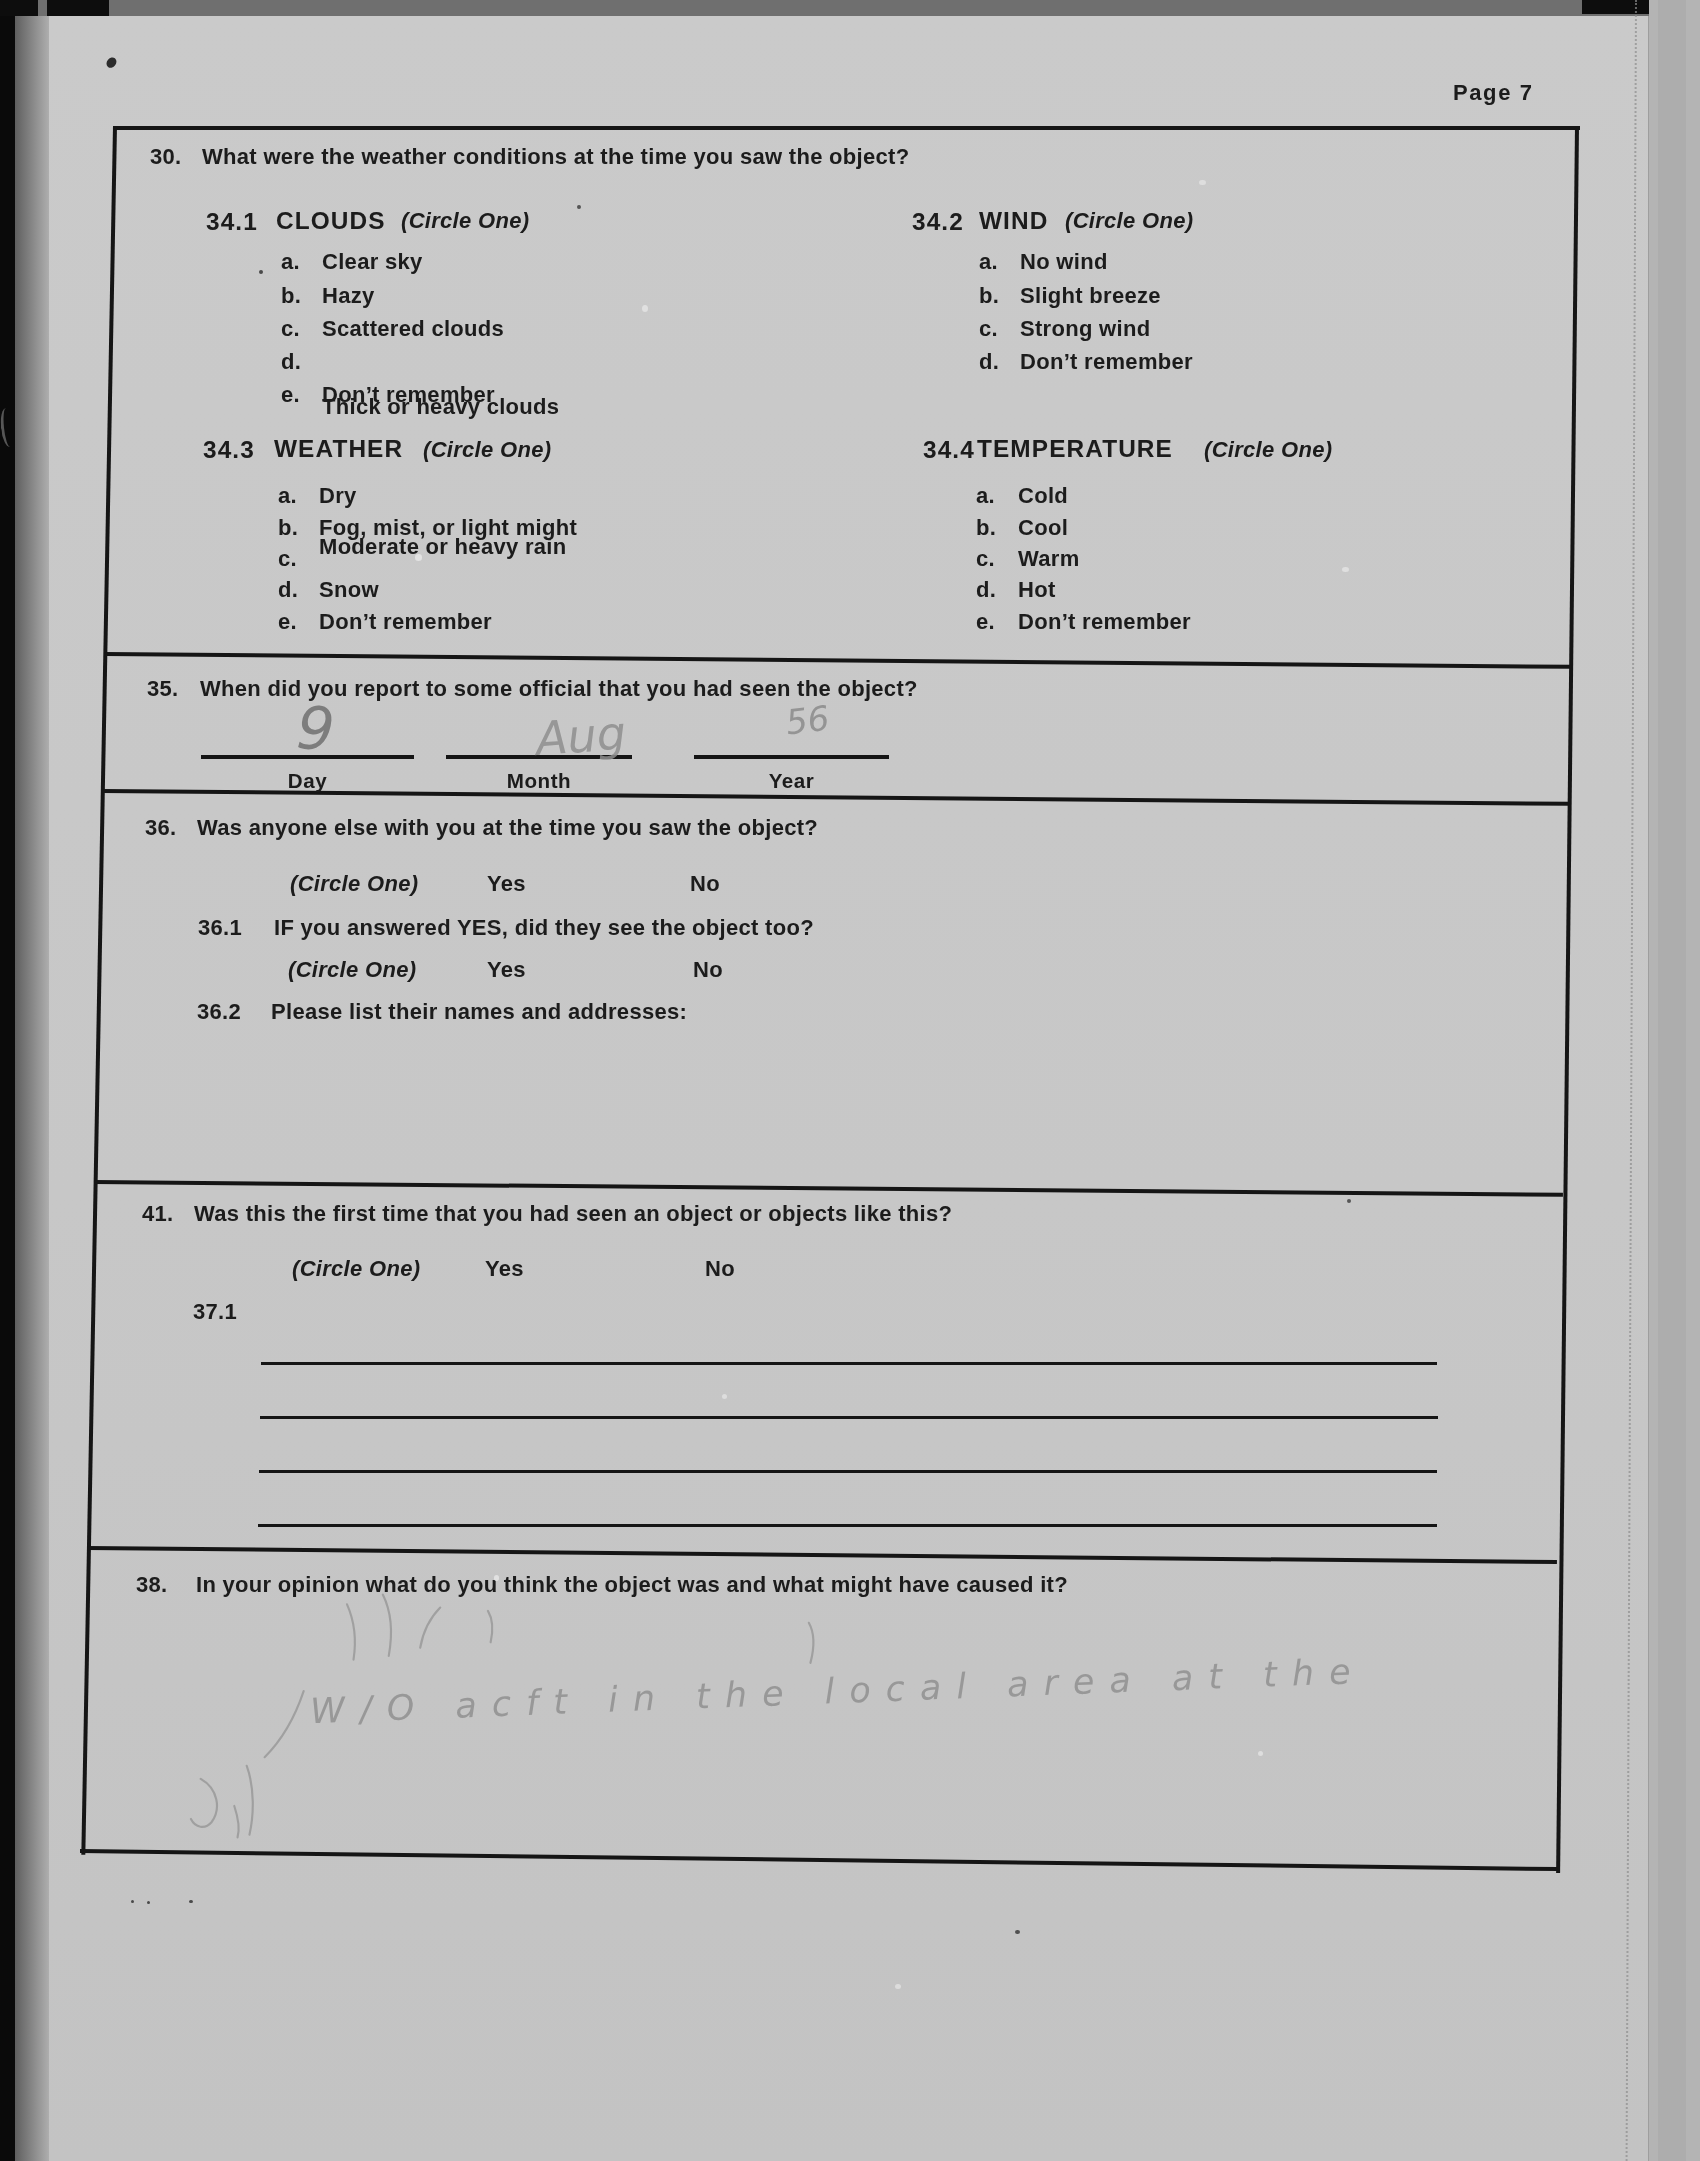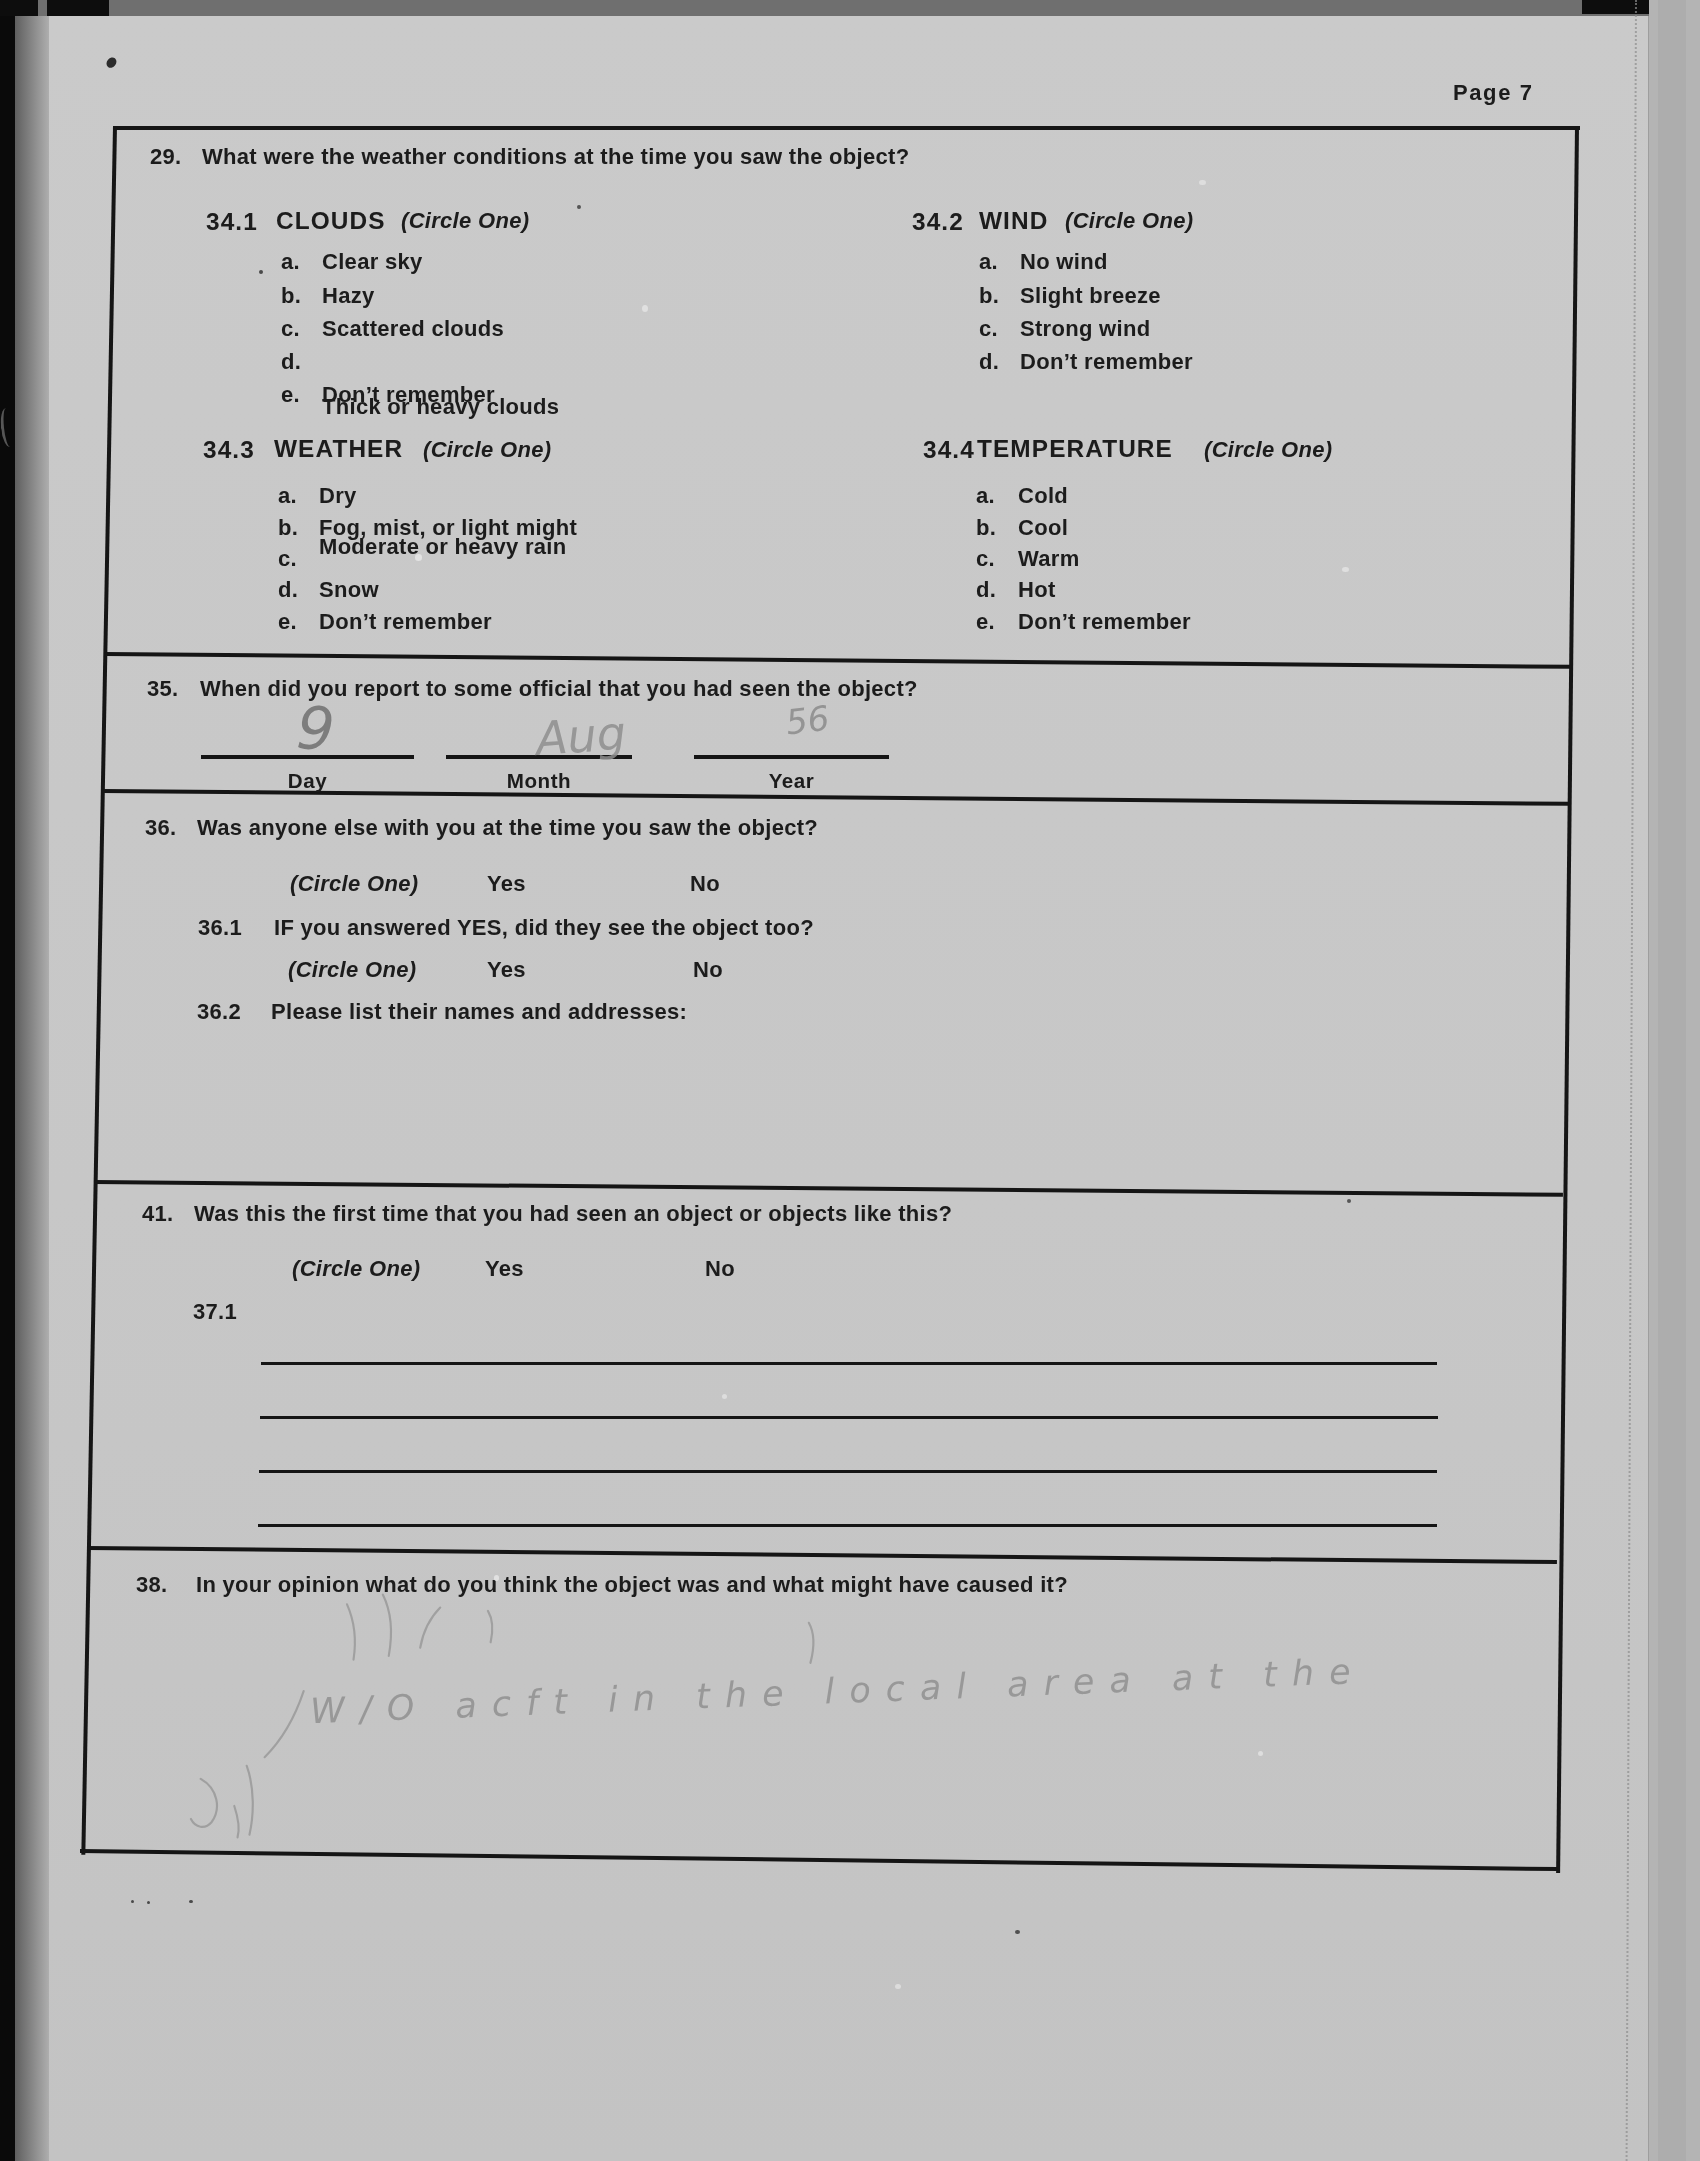--- a/index.html
+++ b/index.html
@@ -51,21 +51,21 @@
 
   <div class="rule" style="left:115px;top:126px;width:1465px;height:3.8px;"></div>
   <div class="rule" style="left:113px;top:126px;width:3.8px;height:1729px;transform:rotate(1.05deg);transform-origin:top center;"></div>
   <div class="rule" style="left:1575px;top:126px;width:3.8px;height:1747px;transform:rotate(0.62deg);transform-origin:top center;"></div>
   <div class="rule" style="left:80px;top:1849px;width:1478px;height:3.8px;transform:rotate(0.7deg);transform-origin:left center;"></div>
   <div class="rule" style="left:105px;top:652px;width:1467px;height:3.8px;transform:rotate(0.5deg);transform-origin:left center;"></div>
   <div class="rule" style="left:102px;top:789px;width:1467px;height:3.8px;transform:rotate(0.5deg);transform-origin:left center;"></div>
   <div class="rule" style="left:94px;top:1180px;width:1469px;height:3.8px;transform:rotate(0.5deg);transform-origin:left center;"></div>
   <div class="rule" style="left:87px;top:1546px;width:1470px;height:3.8px;transform:rotate(0.55deg);transform-origin:left center;"></div>
 
-  <div class="t" style="left:150px;top:145px;">29.</div>
+  <div class="t" style="left:150px;top:145px;">30.</div>
   <div class="t" style="left:202px;top:145px;">What were the weather conditions at the time you saw the object?</div>
 
   <div class="t h" style="left:206px;top:208px;">34.1</div>
   <div class="t h" style="left:276px;top:207px;">CLOUDS</div>
   <div class="t it" style="left:401px;top:209px;">(Circle One)</div>
   <div class="t" style="left:281px;top:250px;">a.</div>
   <div class="t" style="left:322px;top:250px;">Clear sky</div>
   <div class="t" style="left:281px;top:284px;">b.</div>
   <div class="t" style="left:322px;top:284px;">Hazy</div>
   <div class="t" style="left:281px;top:317px;">c.</div>

